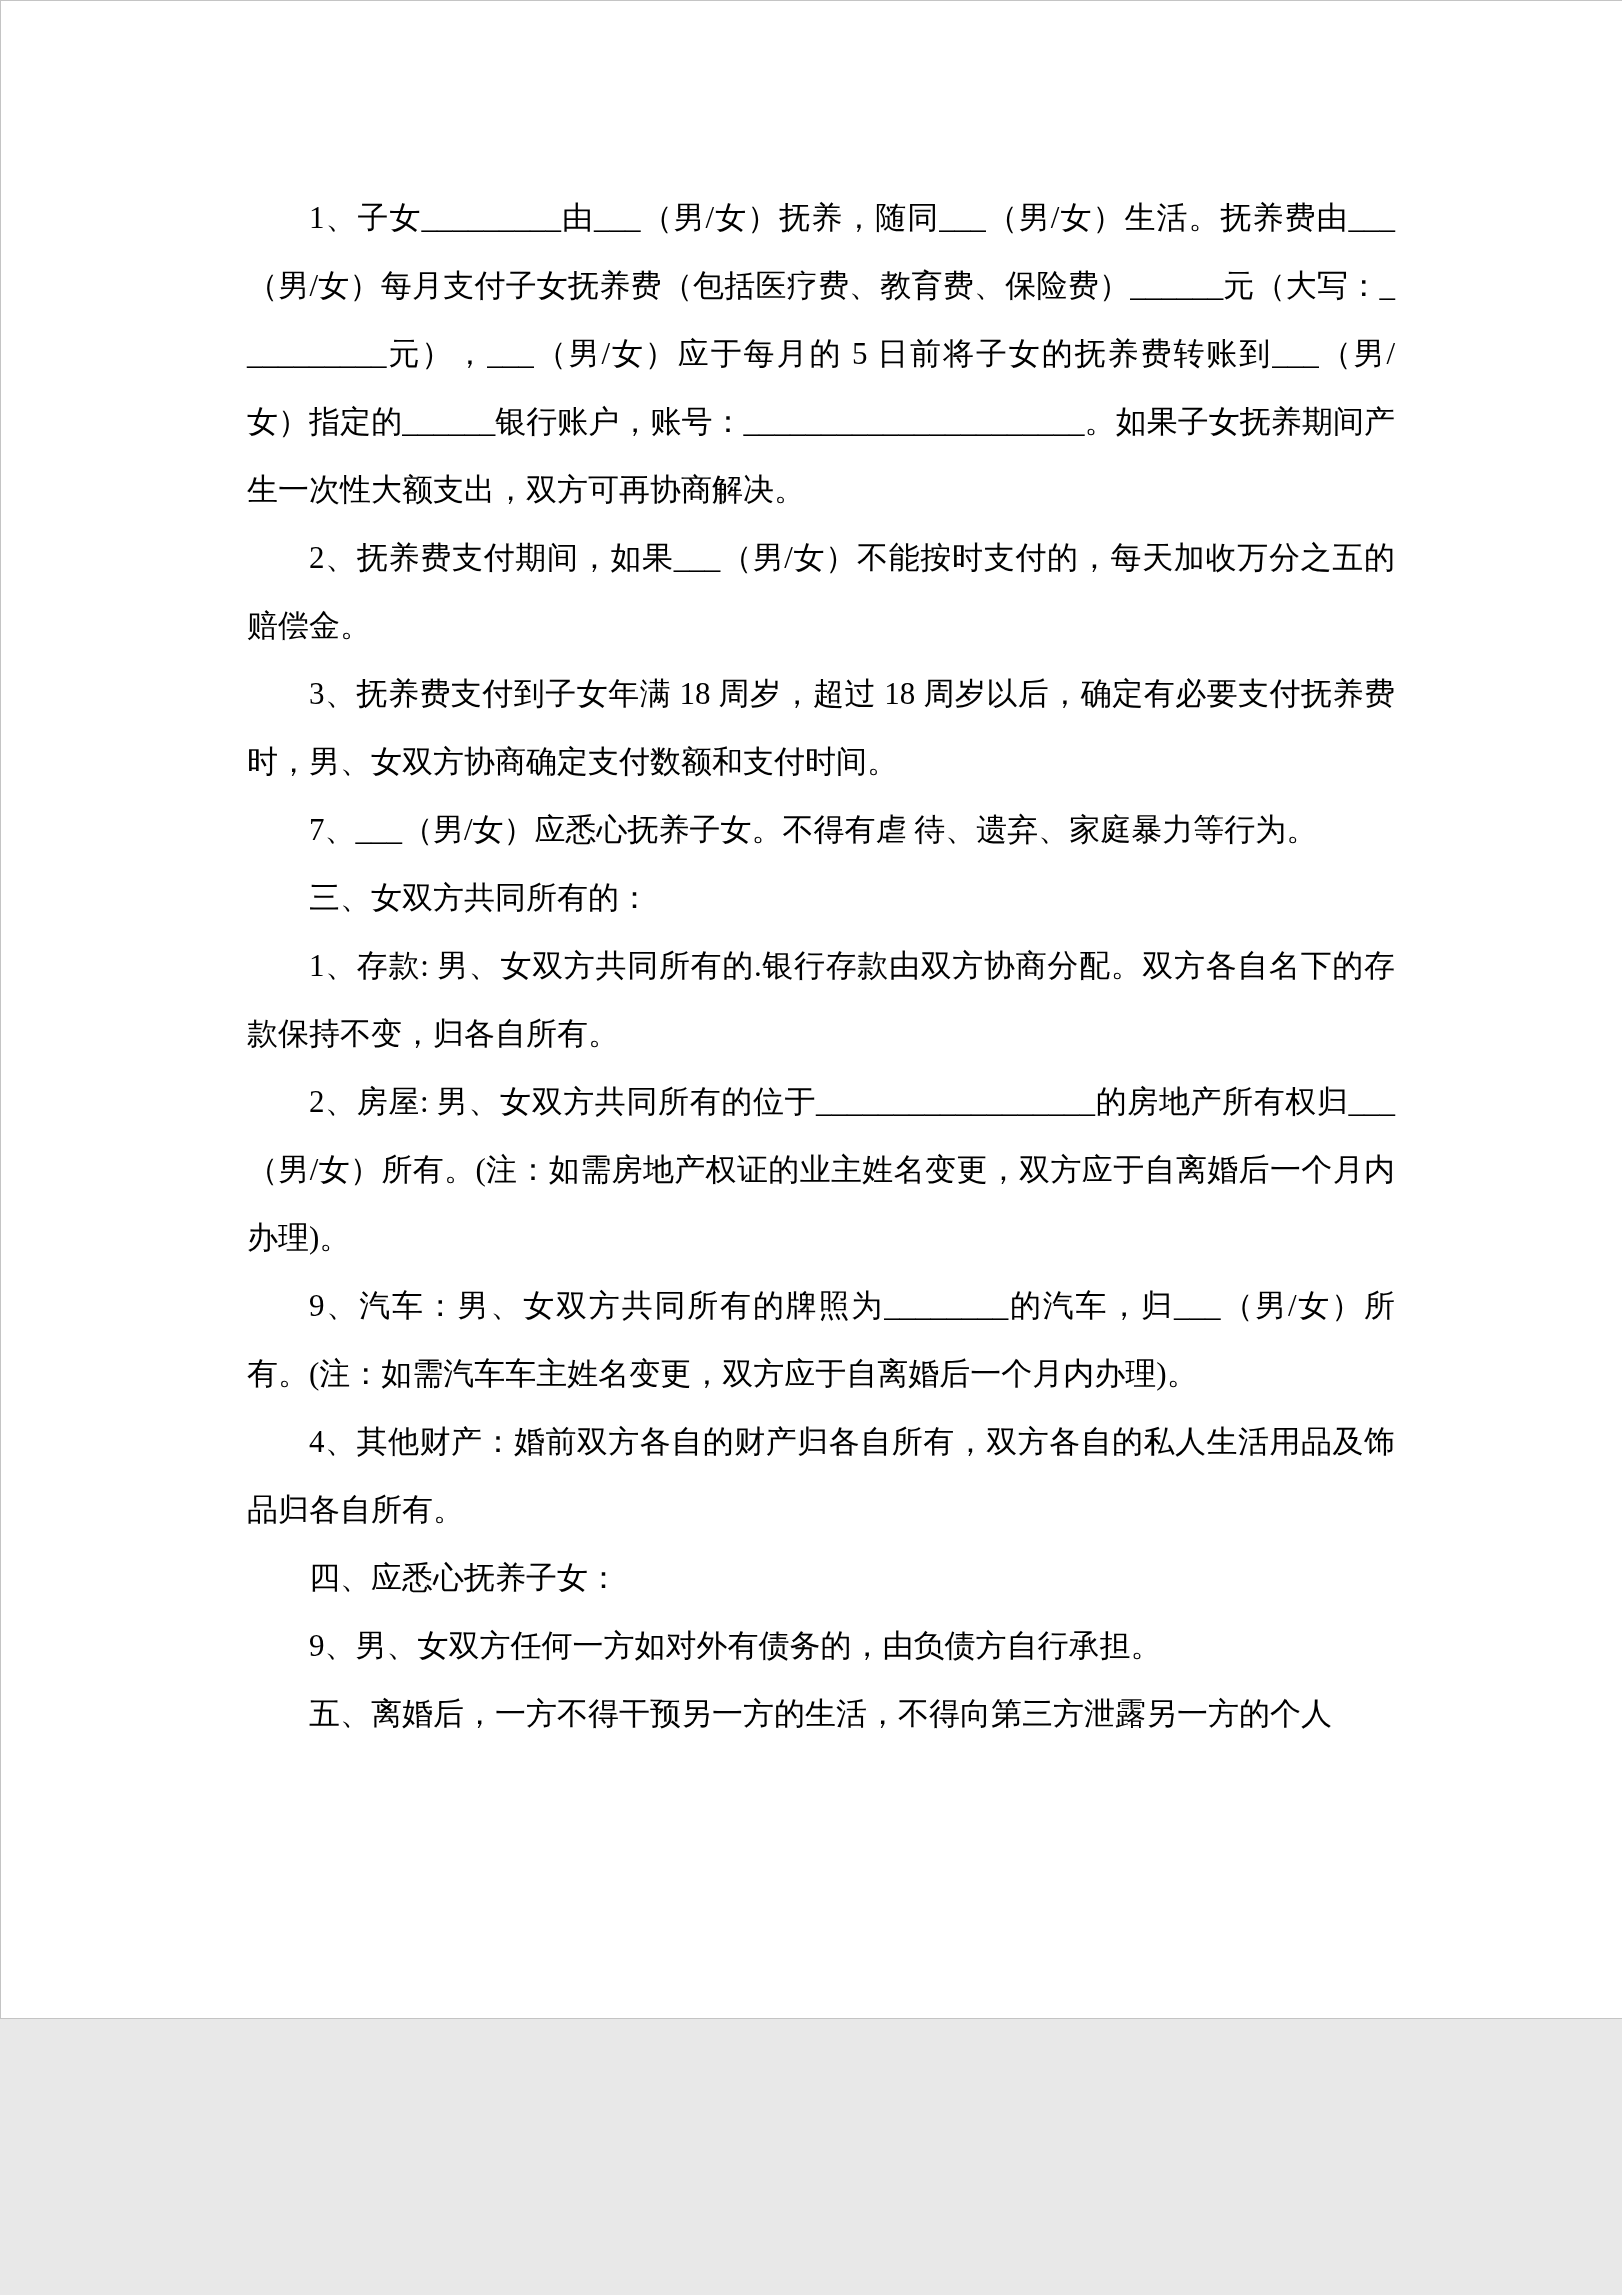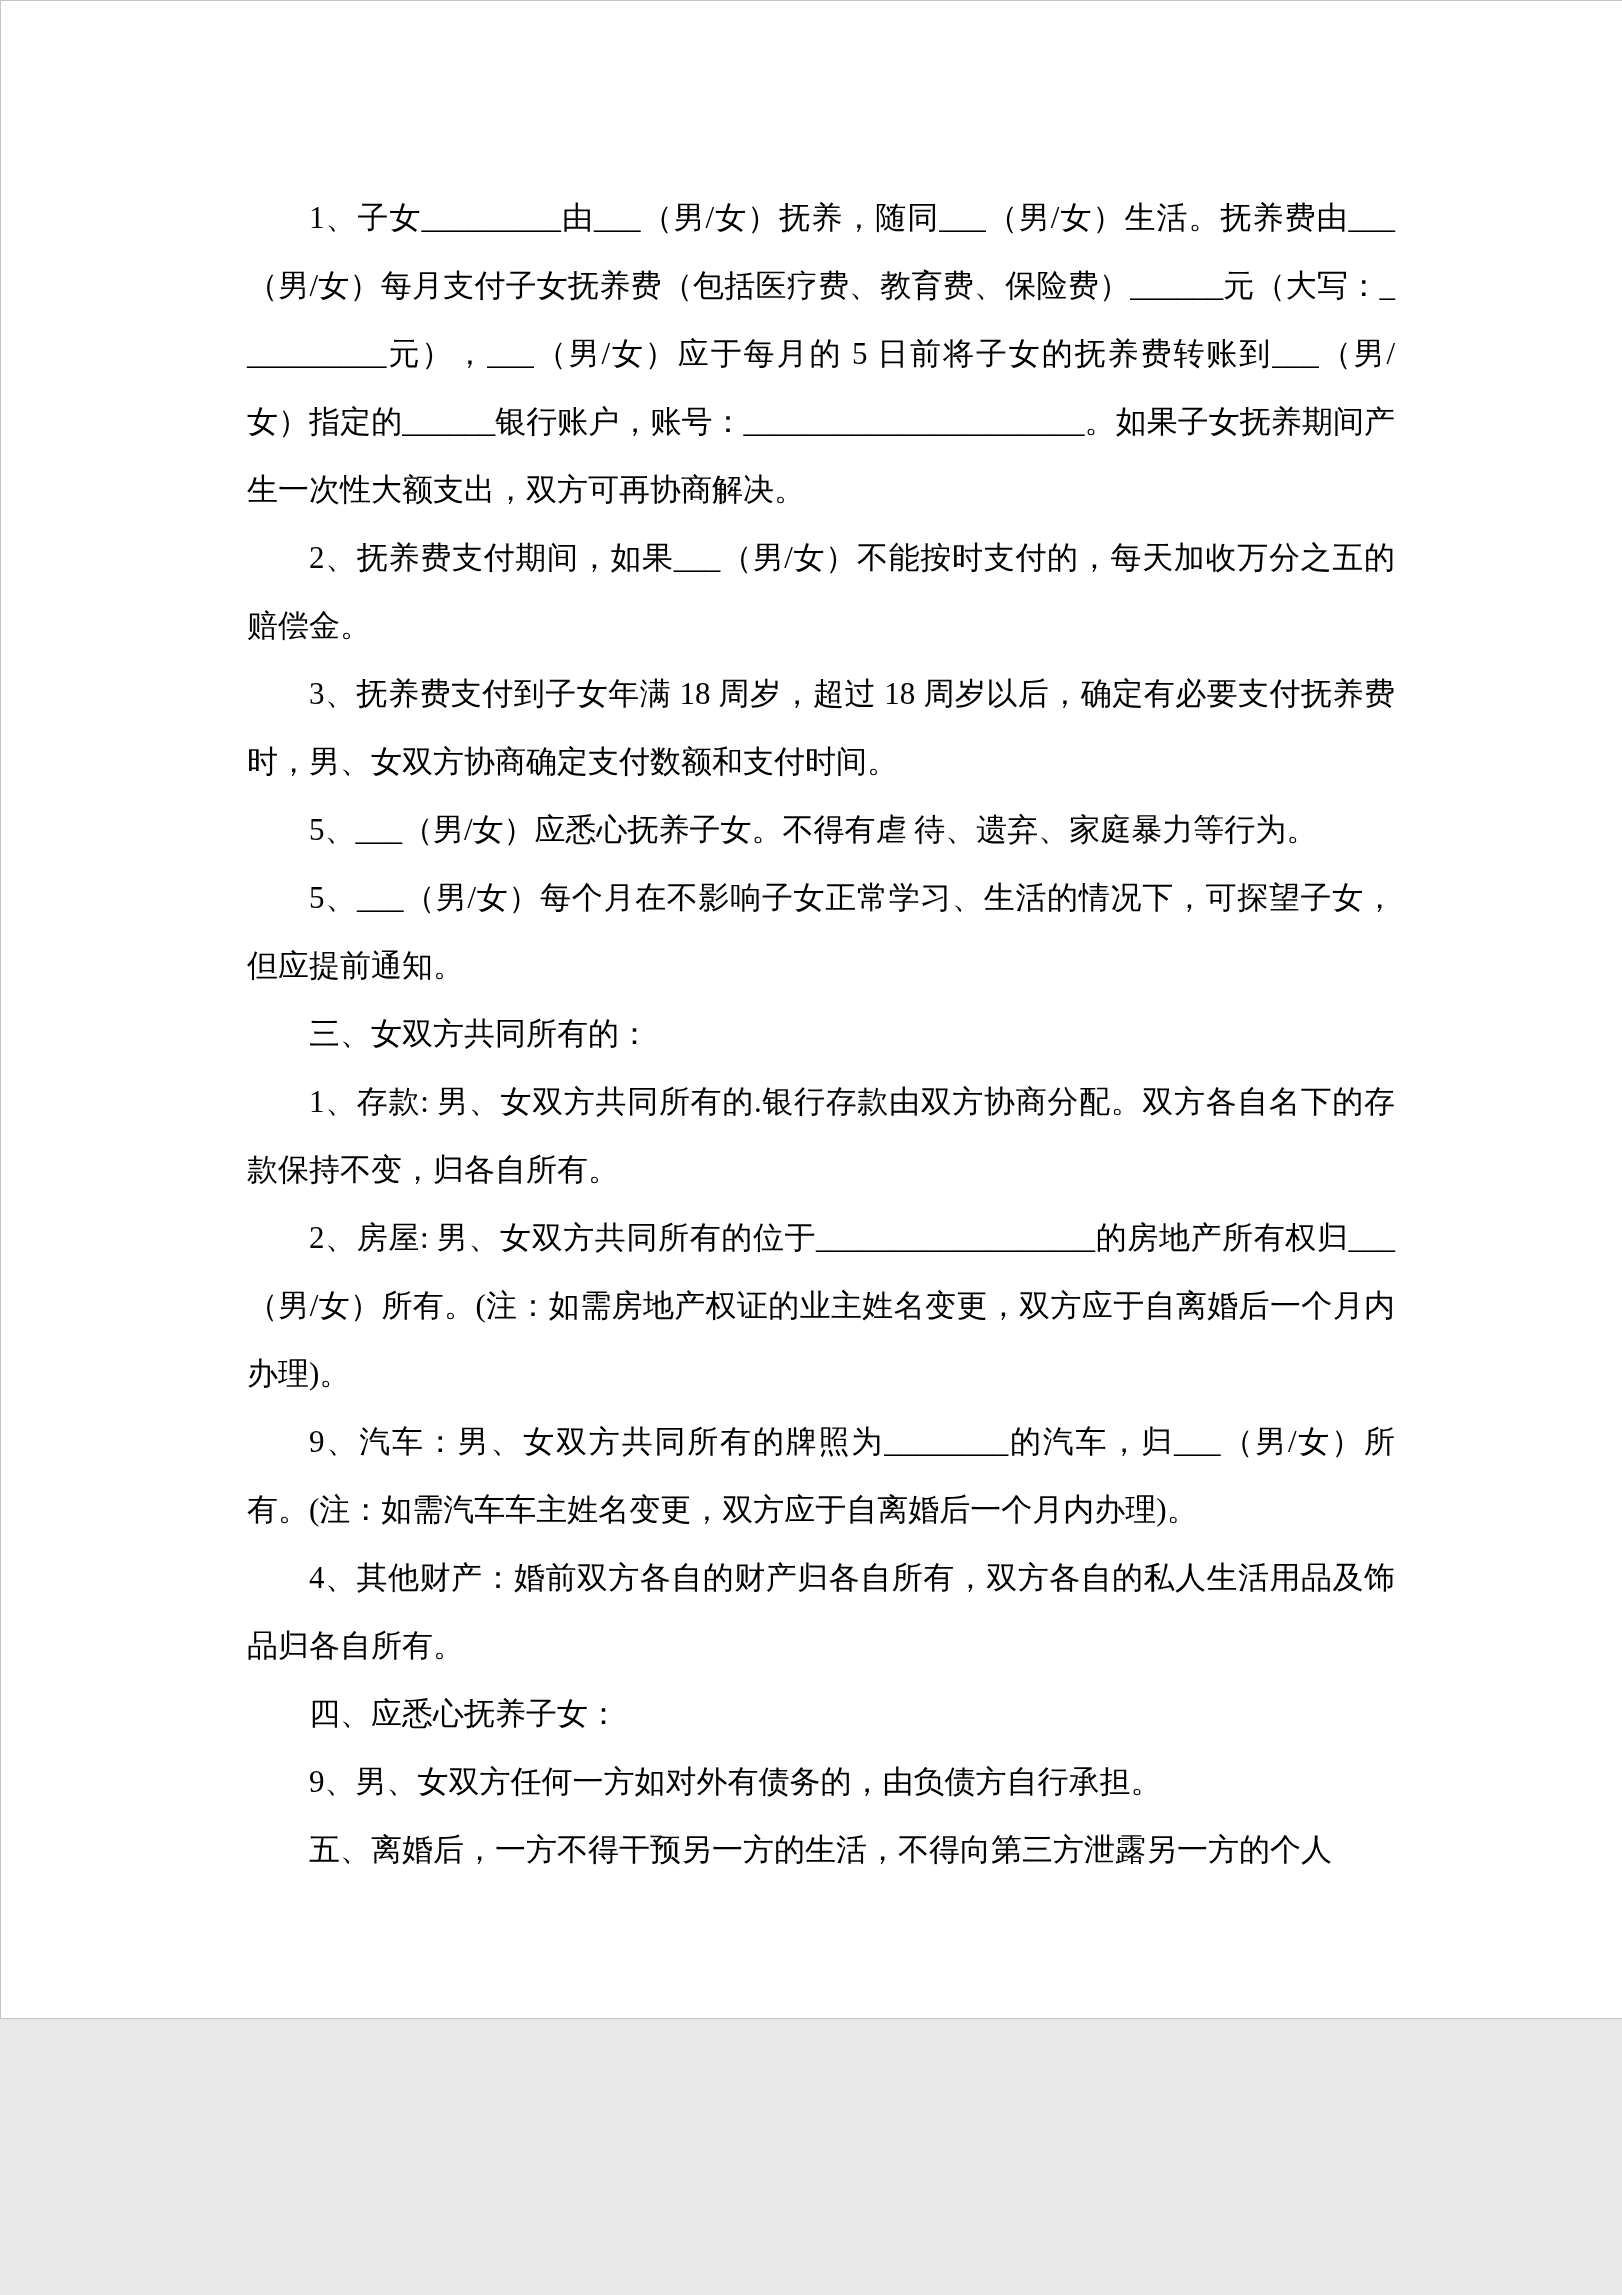--- a/index.html
+++ b/index.html
@@ -35,22 +35,21 @@
   }
 </style>
 </head>
 <body>
 
 <div class="page">
   <div class="doc-content">
     <p>1、子女_________由___（男/女）抚养，随同___（男/女）生活。抚养费由___（男/女）每月支付子女抚养费（包括医疗费、教育费、保险费）______元（大写：__________元），___（男/女）应于每月的 5 日前将子女的抚养费转账到___（男/女）指定的______银行账户，账号：______________________。如果子女抚养期间产生一次性大额支出，双方可再协商解决。</p>
     <p>2、抚养费支付期间，如果___（男/女）不能按时支付的，每天加收万分之五的赔偿金。</p>
     <p>3、抚养费支付到子女年满 18 周岁，超过 18 周岁以后，确定有必要支付抚养费时，男、女双方协商确定支付数额和支付时间。</p>
-    <p>5、___（男/女）应悉心抚养子女。不得有虐 待、遗弃、家庭暴力等行为。</p>
-    <p>5、___（男/女）每个月在不影响子女正常学习、生活的情况下，可探望子女，但应提前通知。</p>
+    <p>7、___（男/女）应悉心抚养子女。不得有虐 待、遗弃、家庭暴力等行为。</p>
     <p>三、女双方共同所有的：</p>
     <p>1、存款: 男、女双方共同所有的.银行存款由双方协商分配。双方各自名下的存款保持不变，归各自所有。</p>
     <p>2、房屋: 男、女双方共同所有的位于__________________的房地产所有权归___（男/女）所有。(注：如需房地产权证的业主姓名变更，双方应于自离婚后一个月内办理)。</p>
     <p>9、汽车：男、女双方共同所有的牌照为________的汽车，归___（男/女）所有。(注：如需汽车车主姓名变更，双方应于自离婚后一个月内办理)。</p>
     <p>4、其他财产：婚前双方各自的财产归各自所有，双方各自的私人生活用品及饰品归各自所有。</p>
     <p>四、应悉心抚养子女：</p>
     <p>9、男、女双方任何一方如对外有债务的，由负债方自行承担。</p>
     <p>五、离婚后，一方不得干预另一方的生活，不得向第三方泄露另一方的个人</p>
   </div>
 </div>

